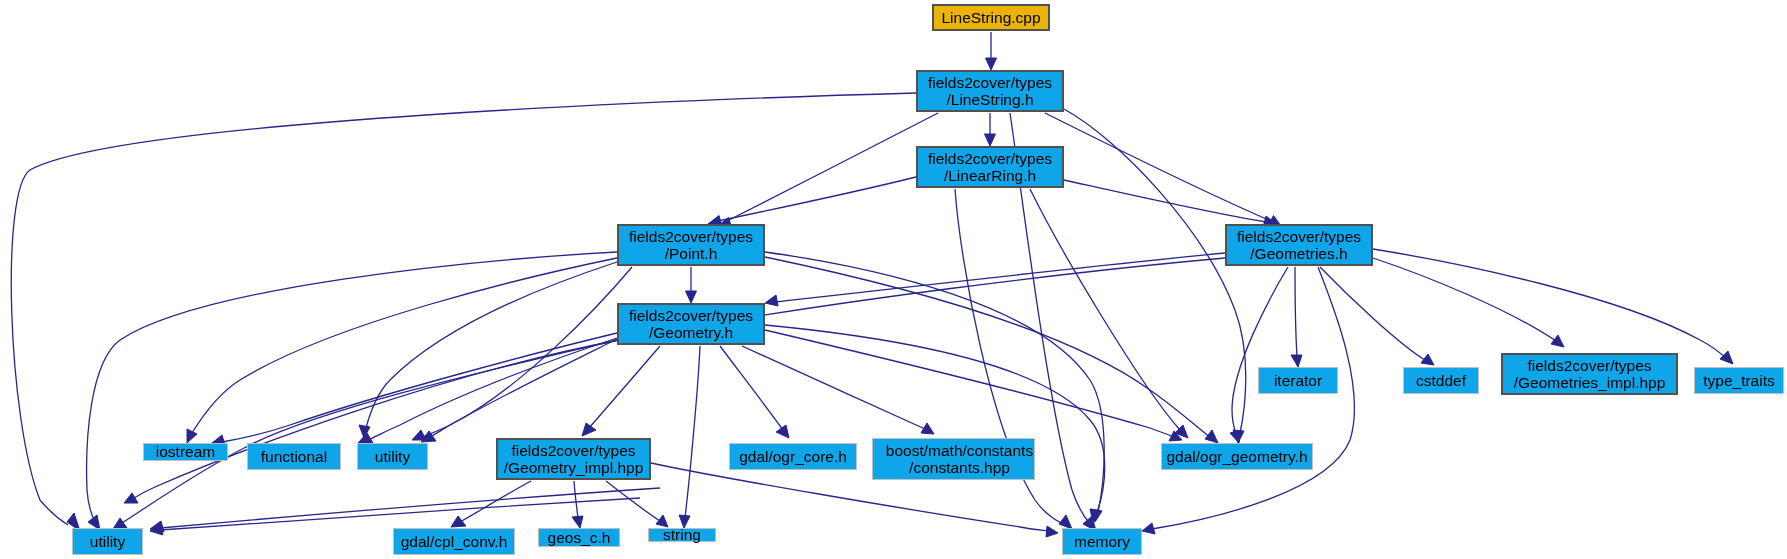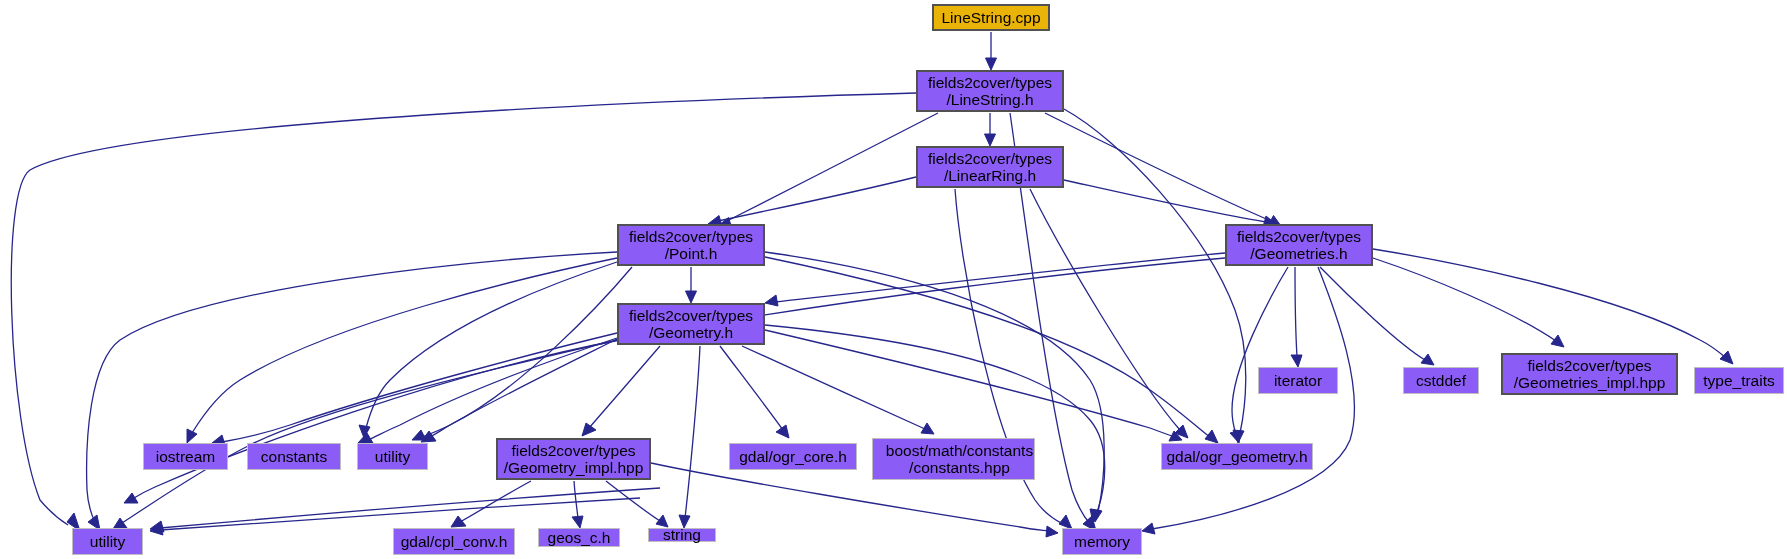--- a/index.html
+++ b/index.html
@@ -25,21 +25,21 @@
   .node {
     position: absolute;
     box-sizing: border-box;
     display: flex;
     flex-direction: column;
     align-items: center;
     justify-content: center;
     text-align: center;
     line-height: 1.12;
     color: #000000;
-    background: #8b5cf6;
+    background: #0ea5e9;
     white-space: pre;
     z-index: 5;
   }
   .node .nl { display: block; }
   
   .node.ext {
     border: 1px solid #bfbfbf;
     font-size: 15.5px;
   }
   
@@ -152,22 +152,22 @@
       <div class="node root" style="left: 932px; top: 4px; width: 118px; height: 27px;"><span class="nl">LineString.cpp</span></div>
       <div class="node proj" style="left: 916px; top: 70px; width: 148px; height: 42px;"><span class="nl">fields2cover/types</span><span class="nl">/LineString.h</span></div>
       <div class="node proj" style="left: 916px; top: 146px; width: 148px; height: 42px;"><span class="nl">fields2cover/types</span><span class="nl">/LinearRing.h</span></div>
       <div class="node proj" style="left: 617px; top: 224px; width: 148px; height: 42px;"><span class="nl">fields2cover/types</span><span class="nl">/Point.h</span></div>
       <div class="node proj" style="left: 1225px; top: 224px; width: 148px; height: 42px;"><span class="nl">fields2cover/types</span><span class="nl">/Geometries.h</span></div>
       <div class="node proj" style="left: 617px; top: 303px; width: 148px; height: 42px;"><span class="nl">fields2cover/types</span><span class="nl">/Geometry.h</span></div>
       <div class="node ext" style="left: 1258px; top: 367px; width: 80px; height: 27px;"><span class="nl">iterator</span></div>
       <div class="node ext" style="left: 1403px; top: 367px; width: 76px; height: 27px;"><span class="nl">cstddef</span></div>
       <div class="node proj" style="left: 1501px; top: 353px; width: 177px; height: 42px;"><span class="nl">fields2cover/types</span><span class="nl">/Geometries_impl.hpp</span></div>
       <div class="node ext" style="left: 1694px; top: 367px; width: 90px; height: 27px;"><span class="nl">type_traits</span></div>
-      <div class="node ext" style="left: 143px; top: 443px; width: 85px; height: 27px;"><span class="nl">iostream</span></div>
-      <div class="node ext" style="left: 247px; top: 443px; width: 94px; height: 27px;"><span class="nl">constants</span></div>
+      <div class="node ext" style="left: 143px; top: 443px; width: 85px; height: 18px;"><span class="nl">iostream</span></div>
+      <div class="node ext" style="left: 247px; top: 443px; width: 94px; height: 27px;"><span class="nl">functional</span></div>
       <div class="node ext" style="left: 357px; top: 443px; width: 71px; height: 27px;"><span class="nl">utility</span></div>
       <div class="node proj" style="left: 496px; top: 438px; width: 155px; height: 42px;"><span class="nl">fields2cover/types</span><span class="nl">/Geometry_impl.hpp</span></div>
       <div class="node ext" style="left: 729px; top: 443px; width: 128px; height: 27px;"><span class="nl">gdal/ogr_core.h</span></div>
       <div class="node ext" style="left: 872px; top: 438px; width: 163px; height: 42px; padding-left: 12px;"><span class="nl">boost/math/constants</span><span class="nl">/constants.hpp</span></div>
       <div class="node ext" style="left: 1161px; top: 443px; width: 152px; height: 27px;"><span class="nl">gdal/ogr_geometry.h</span></div>
       <div class="node ext" style="left: 72px; top: 528px; width: 71px; height: 27px;"><span class="nl">utility</span></div>
       <div class="node ext" style="left: 393px; top: 528px; width: 122px; height: 27px;"><span class="nl">gdal/cpl_conv.h</span></div>
       <div class="node ext" style="left: 538px; top: 528px; width: 82px; height: 19px;"><span class="nl">geos_c.h</span></div>
       <div class="node ext" style="left: 648px; top: 528px; width: 68px; height: 14px;"><span class="nl">string</span></div>
       <div class="node ext" style="left: 1062px; top: 528px; width: 80px; height: 27px;"><span class="nl">memory</span></div>

